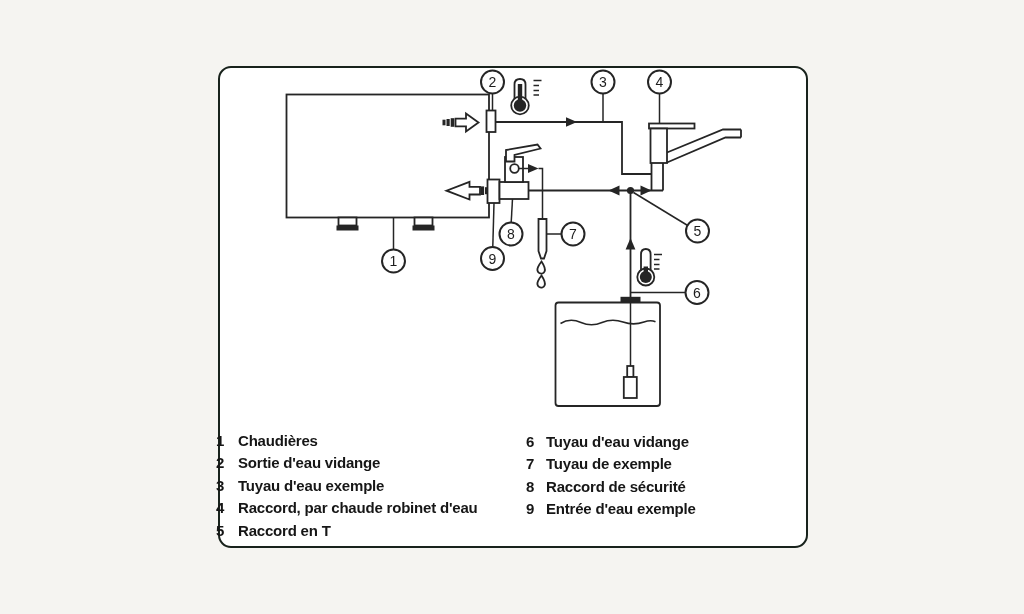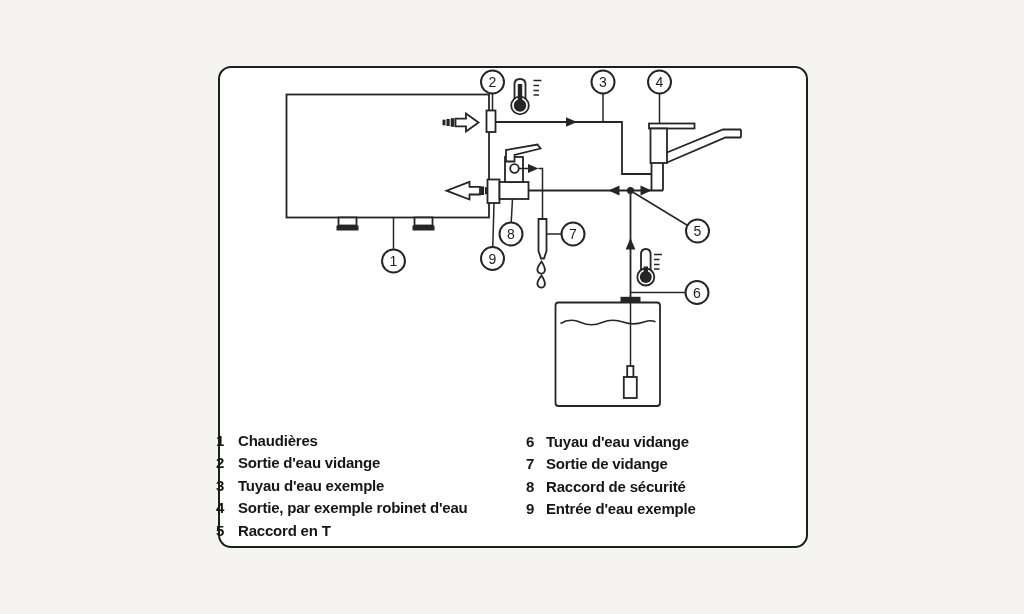--- a/index.html
+++ b/index.html
@@ -196,33 +196,33 @@
     <div class="lrow" style="top:452px;left:216px">
       <span class="lnum">2</span>
       <span class="llab">Sortie d'eau vidange</span>
     </div>
     <div class="lrow" style="top:475px;left:216px">
       <span class="lnum">3</span>
       <span class="llab">Tuyau d'eau exemple</span>
     </div>
     <div class="lrow" style="top:497px;left:216px">
       <span class="lnum">4</span>
-      <span class="llab">Sortie, par exemple robinet d'eau</span>
+      <span class="llab">Raccord, par chaude robinet d'eau</span>
     </div>
     <div class="lrow" style="top:520px;left:216px">
       <span class="lnum">5</span>
       <span class="llab">Raccord en T</span>
     </div>
     <div class="lrow right" style="top:431px;left:526px">
       <span class="lnum">6</span>
       <span class="llab">Tuyau d'eau vidange</span>
     </div>
     <div class="lrow right" style="top:453px;left:526px">
       <span class="lnum">7</span>
-      <span class="llab">Sortie de vidange</span>
+      <span class="llab">Tuyau de exemple</span>
     </div>
     <div class="lrow right" style="top:476px;left:526px">
       <span class="lnum">8</span>
       <span class="llab">Raccord de sécurité</span>
     </div>
     <div class="lrow right" style="top:498px;left:526px">
       <span class="lnum">9</span>
       <span class="llab">Entrée d'eau exemple</span>
     </div>
   </div>

